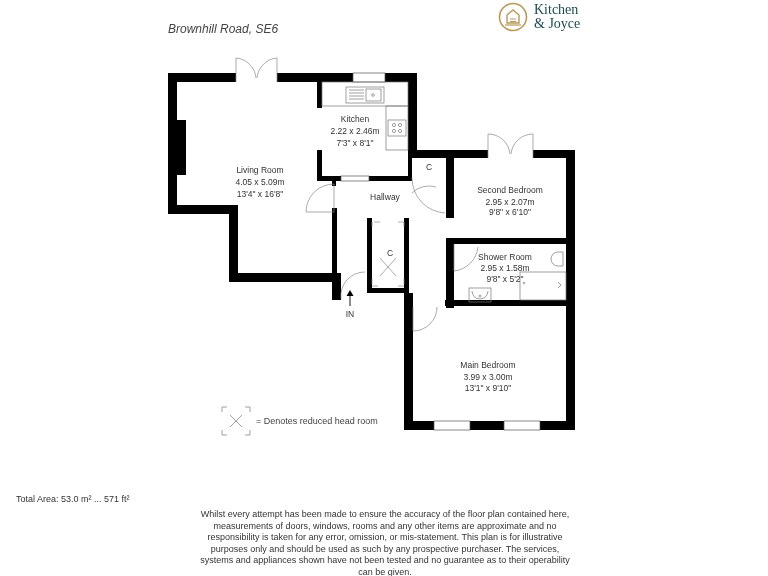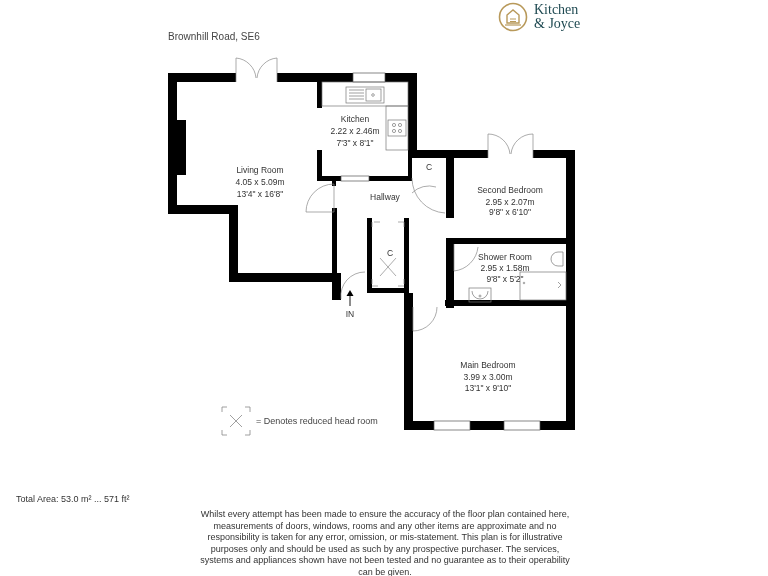--- a/index.html
+++ b/index.html
@@ -1,17 +1,17 @@
 <!DOCTYPE html>
 <html><head>
   <meta charset="utf-8">
   <style>
     html, body { margin: 0; padding: 0; background: #ffffff; }
     body { width: 768px; height: 576px; position: relative; overflow: hidden; font-family: "Liberation Sans", sans-serif; color: #333; }
-    .address { position: absolute; left: 168px; top: 31px; font-size: 10px; color: #444; }
+    .address { position: absolute; left: 168px; top: 22px; font-size: 12px; color: #444; font-style: italic; }
     .logo { position: absolute; left: 498px; top: 2px; display: flex; align-items: center; }
     .logo-mark { width: 30px; height: 30px; }
     .logo-text { margin-left: 6px; color: #1f4a52; font-family: "Liberation Serif", serif; font-size: 14px; line-height: 14px; }
     svg.plan { position: absolute; left: 0; top: 0; }
     .room-label { font-size: 8.5px; fill: #333; text-anchor: middle; font-family: "Liberation Sans", sans-serif; }
     .legend { position: absolute; left: 220px; top: 405px; display: flex; align-items: center; font-size: 9px; color: #444; }
     .legend svg { width: 32px; height: 32px; margin-right: 4px; }
     .total { position: absolute; left: 16px; width: 768px; top: 494px; text-align: left; font-size: 9px; color: #333; }
     .disclaimer { position: absolute; left: 200px; width: 370px; top: 509px; text-align: center; font-size: 9px; line-height: 11.5px; color: #333; }
   </style>

